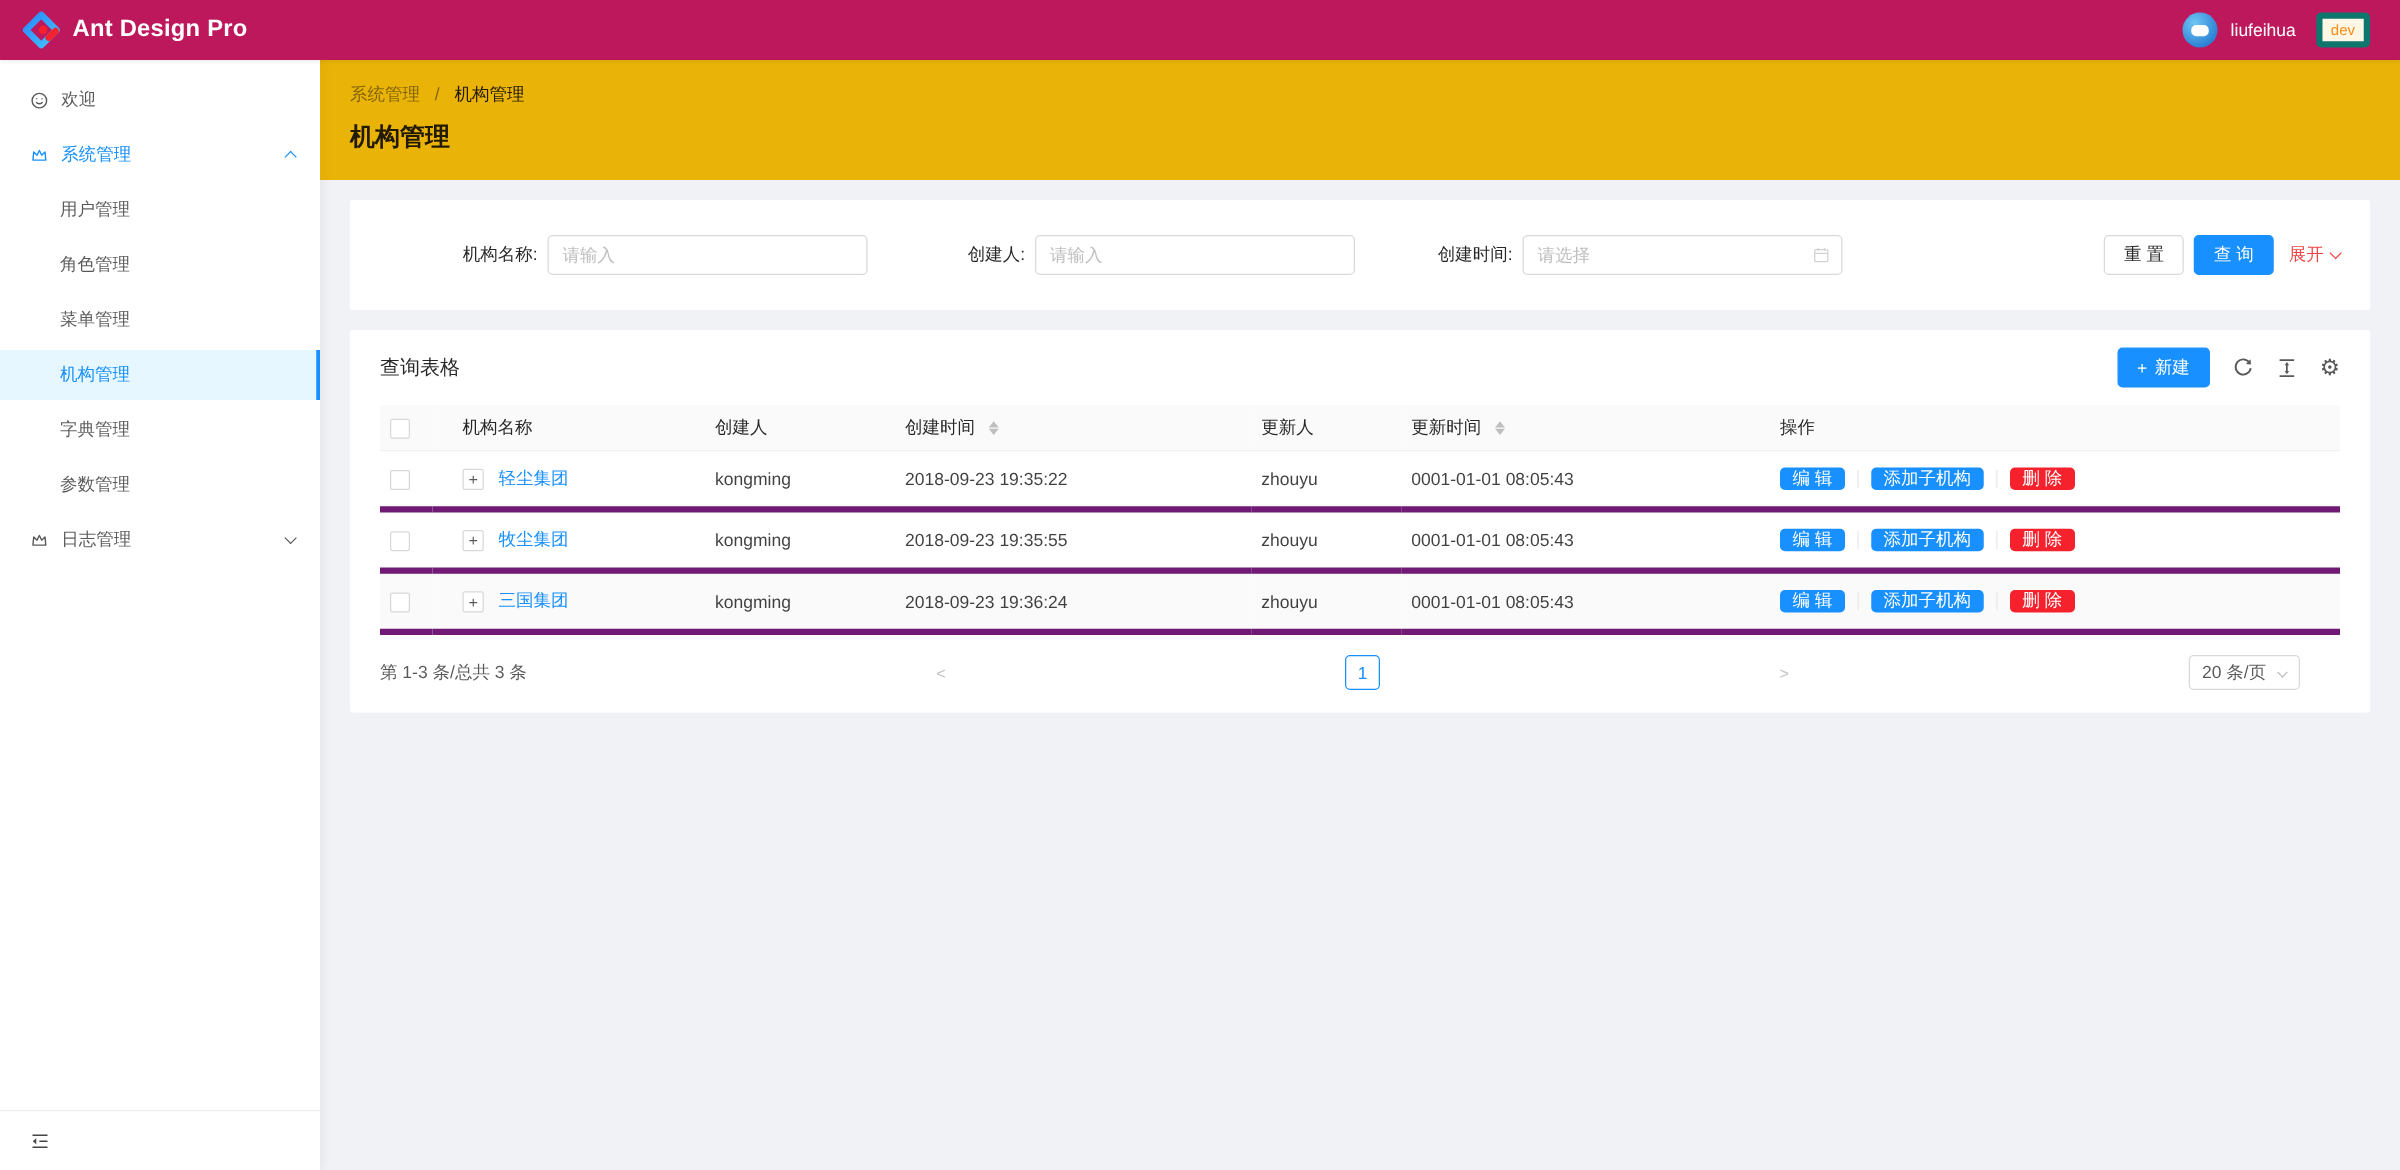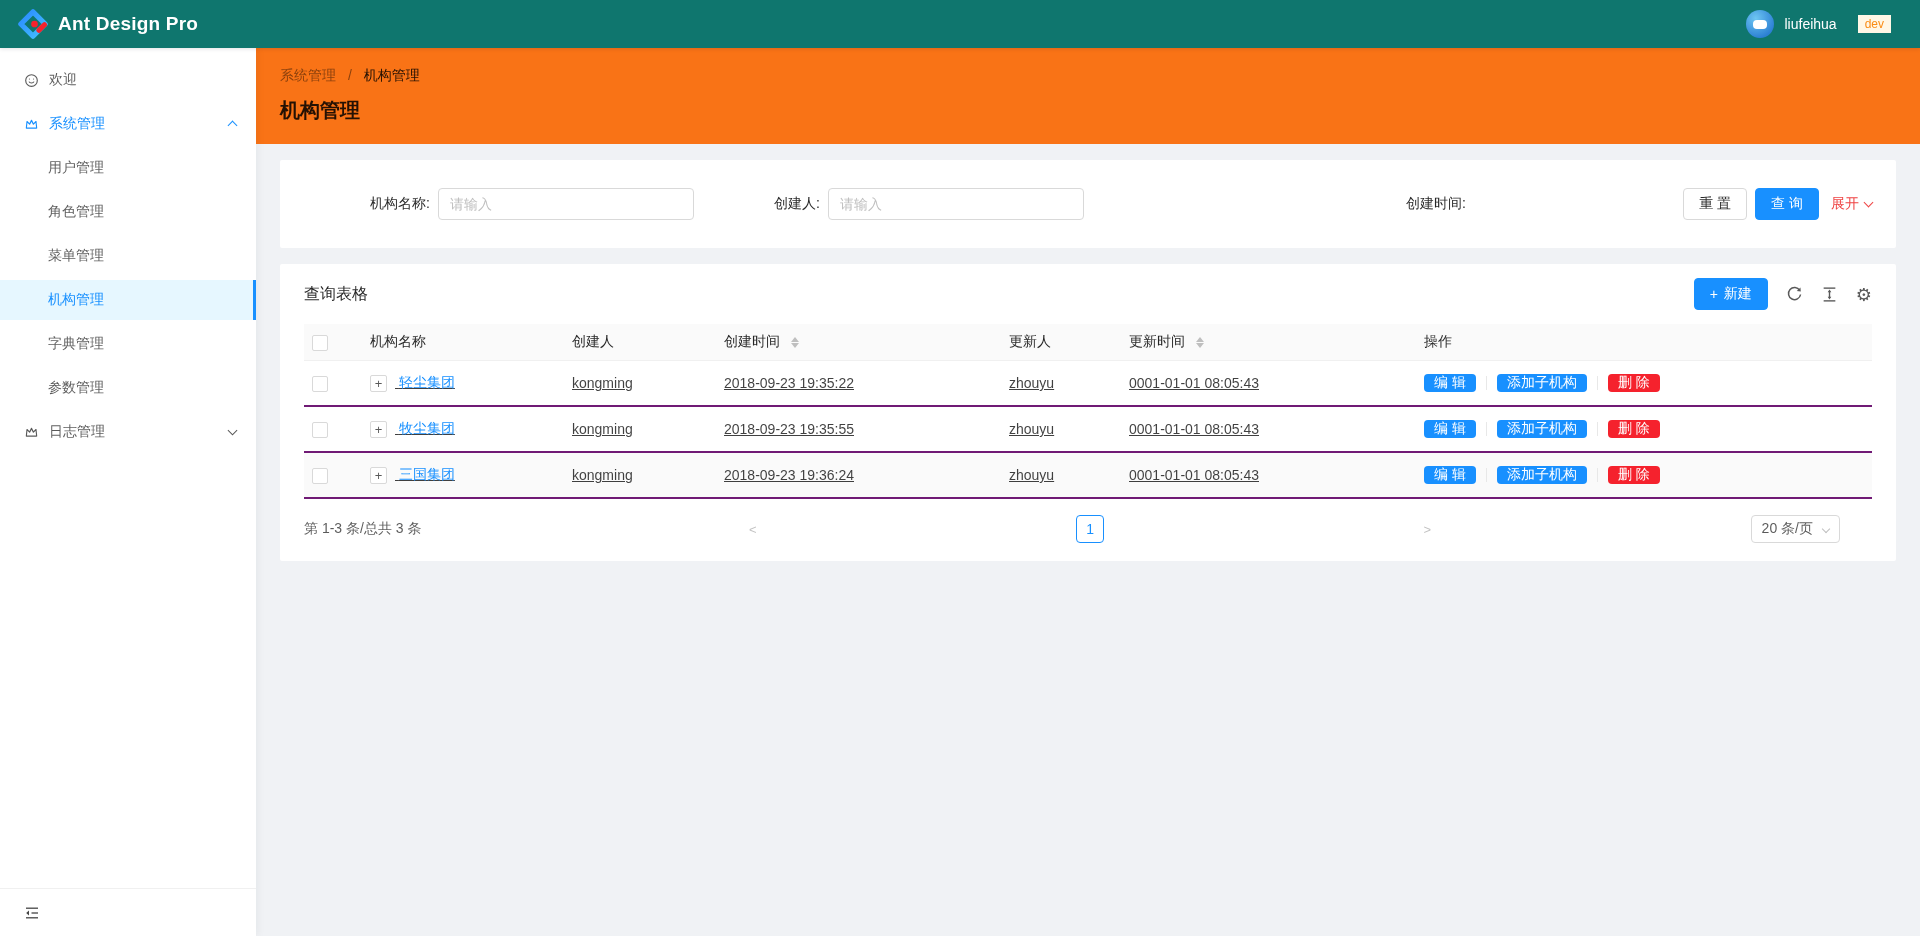--- a/index.html
+++ b/index.html
@@ -3,21 +3,21 @@
 <meta charset="utf-8">
 <style>
   * { margin:0; padding:0; box-sizing:border-box; }
   html,body { width:1920px; height:936px; overflow:hidden; }
   body {
     font-family:"Liberation Sans","DejaVu Sans",sans-serif;
     font-size:14px; color:rgba(0,0,0,.85); background:#f0f2f5;
   }
   
   .app-header {
-    height:48px; background:#0f766e; display:flex; align-items:center;
+    height:48px; background:#be185d; display:flex; align-items:center;
     justify-content:space-between; padding:0 24px 0 18px; position:relative; z-index:10;
     box-shadow:0 1px 4px rgba(0,21,41,.12);
   }
   .brand { display:flex; align-items:center; gap:10px; }
   .brand-title { color:#fff; font-size:19px; font-weight:bold; letter-spacing:.2px; }
   .header-right { display:flex; align-items:center; gap:10px; }
   .avatar {
     width:28px; height:28px; border-radius:50%; position:relative; overflow:hidden;
     background:radial-gradient(circle at 35% 30%, #6ec6f2, #2b7fd4 75%);
   }
@@ -53,21 +53,21 @@
     border-bottom:1.5px solid currentColor; position:absolute; right:20px; }
   .chev.up { transform:rotate(-135deg); top:18px; }
   .chev.down { transform:rotate(45deg); top:15px; }
   .sider-footer {
     position:absolute; bottom:0; left:0; right:0; height:48px; border-top:1px solid #f0f0f0;
     display:flex; align-items:center; padding-left:24px; color:#454545; cursor:pointer;
   }
   .sider-footer svg { width:16px; height:16px; }
   
   .main { flex:1; display:flex; flex-direction:column; overflow:hidden; }
-  .page-header { background:#f97316; padding:16px 24px 20px; }
+  .page-header { background:#eab308; padding:16px 24px 20px; }
   .breadcrumb { font-size:14px; line-height:22px; }
   .breadcrumb .bc-parent { color:rgba(0,0,0,.45); cursor:pointer; }
   .breadcrumb .bc-sep { color:rgba(0,0,0,.45); margin:0 8px; }
   .breadcrumb .bc-current { color:rgba(0,0,0,.85); }
   .page-title { font-size:20px; font-weight:600; line-height:28px; margin-top:10px; color:rgba(0,0,0,.85); }
   .content { padding:16px 24px 24px; }
   .card { background:#fff; border-radius:2px; }
   
   .search-card { padding:28px 24px; display:flex; align-items:center; }
   .form-item { width:390px; display:flex; align-items:center; justify-content:flex-end; }
@@ -98,21 +98,21 @@
   .toolbar-right { margin-left:auto; display:flex; align-items:center; gap:18px; }
   .btn-new { display:inline-flex; align-items:center; gap:6px; }
   .icon-btn { background:none; border:none; color:#595959; cursor:pointer; display:inline-flex; padding:0; }
   .icon-btn svg { width:17px; height:17px; }
   .gear-glyph { font-size:18px; line-height:17px; font-family:"DejaVu Sans",sans-serif; }
   table.grid { width:calc(100% - 48px); margin:0 24px; border-collapse:collapse; table-layout:fixed; }
   .grid th {
     background:#fafafa; font-weight:400; color:rgba(0,0,0,.85); text-align:left;
     padding:9px 8px; border-bottom:1px solid #f0f0f0; font-size:14px;
   }
-  .grid td { padding:13px 8px; border-bottom:2px solid #701a75; font-size:14px; color:rgba(0,0,0,.75);text-decoration:underline; }
+  .grid td { padding:13px 8px; border-bottom:5px solid #701a75; font-size:14px; color:rgba(0,0,0,.75); }
   .grid tr.row-alt td { background:#fafafa; }
   .col-name-pad { padding-left:24px !important; }
   .checkbox {
     width:16px; height:16px; border:1px solid #d9d9d9; border-radius:2px; background:#fff;
     display:inline-block; cursor:pointer; vertical-align:middle;
   }
   .sorter { display:inline-flex; flex-direction:column; margin-left:7px; vertical-align:middle; gap:1px; }
   .sorter i { width:0; height:0; border-left:4px solid transparent; border-right:4px solid transparent; display:block; }
   .sorter .s-up { border-bottom:5px solid #bfbfbf; }
   .sorter .s-down { border-top:5px solid #bfbfbf; }
@@ -254,20 +254,31 @@
         <div class="form-item">
           <span class="form-label">机构名称:</span>
           <input class="ipt" placeholder="请输入" style="">
         </div>
         <div class="form-item">
           <span class="form-label">创建人:</span>
           <input class="ipt" placeholder="请输入" style="">
         </div>
         <div class="form-item">
           <span class="form-label">创建时间:</span>
+          <span class="date-wrap">
+            <input class="ipt" placeholder="请选择" style="">
+            <span class="cal">
+              <svg viewBox="0 0 16 16" fill="none" stroke="currentColor" stroke-width="1.2">
+                <rect x="2" y="3" width="12" height="11" rx="1"></rect>
+                <path d="M2 6.5 H14"></path>
+                  <path d="M5 1.5 V4"></path>
+                  <path d="M11 1.5 V4"></path>
+              </svg>
+            </span>
+          </span>
         </div>
         <div class="form-actions">
           <button class="btn">重 置</button>
           <span class="gap8"></span>
           <button class="btn btn-primary">查 询</button>
           <span class="expand-link">
             <span>展开</span>
             <i class="chev2"></i>
           </span>
         </div>

